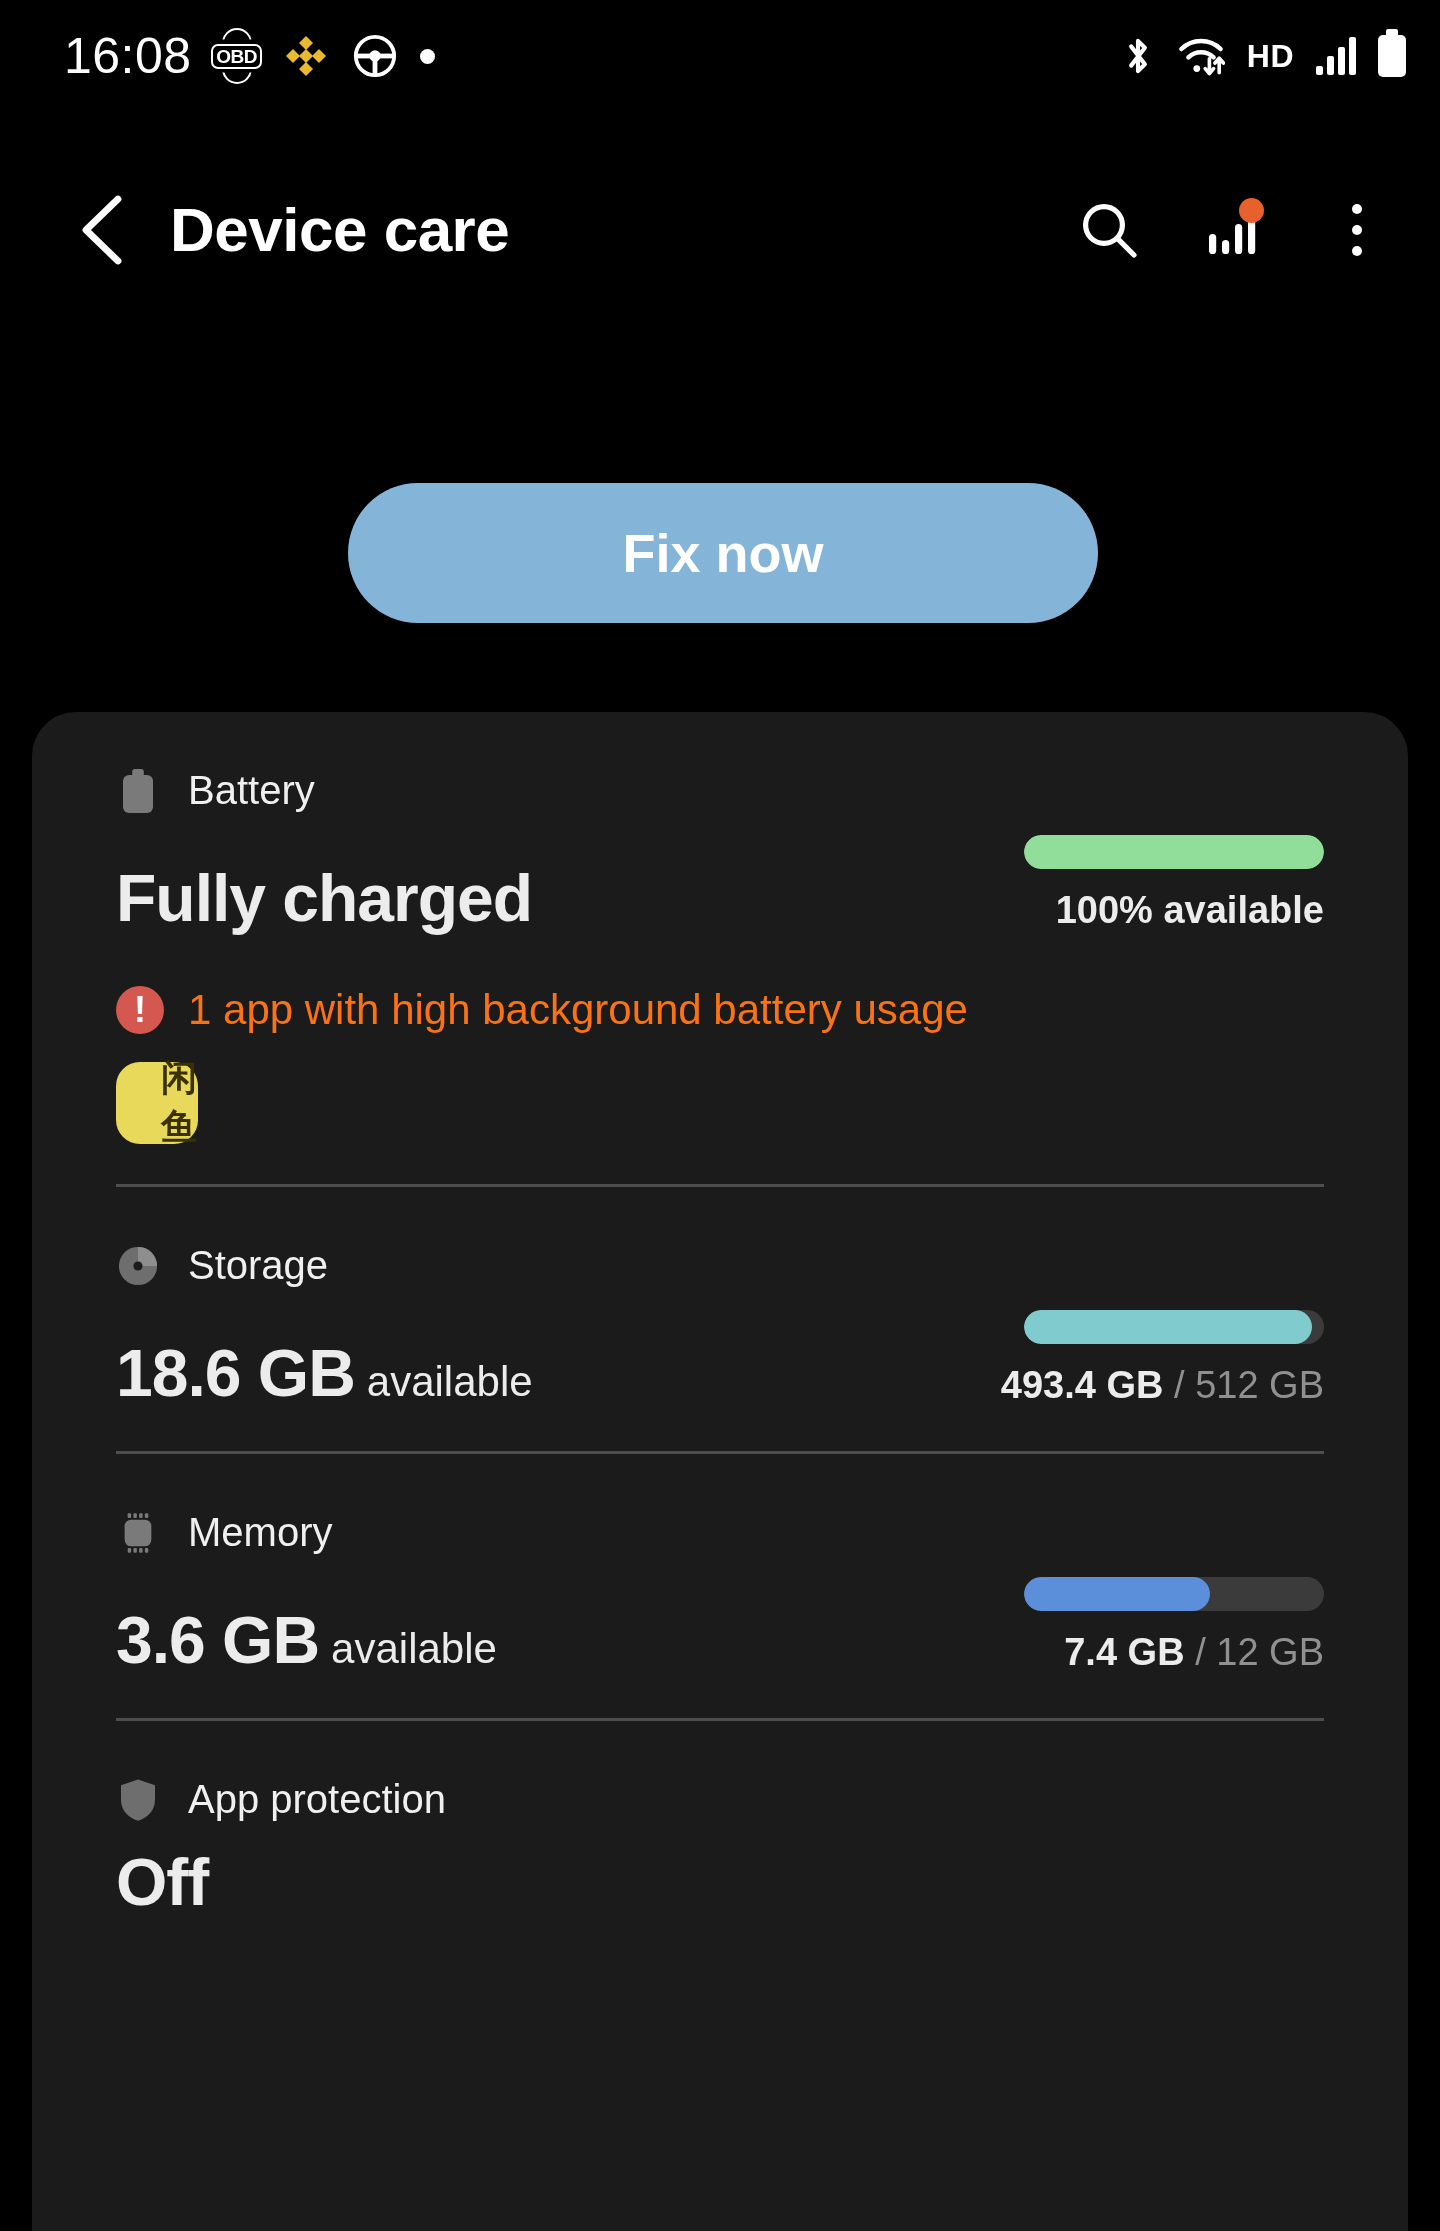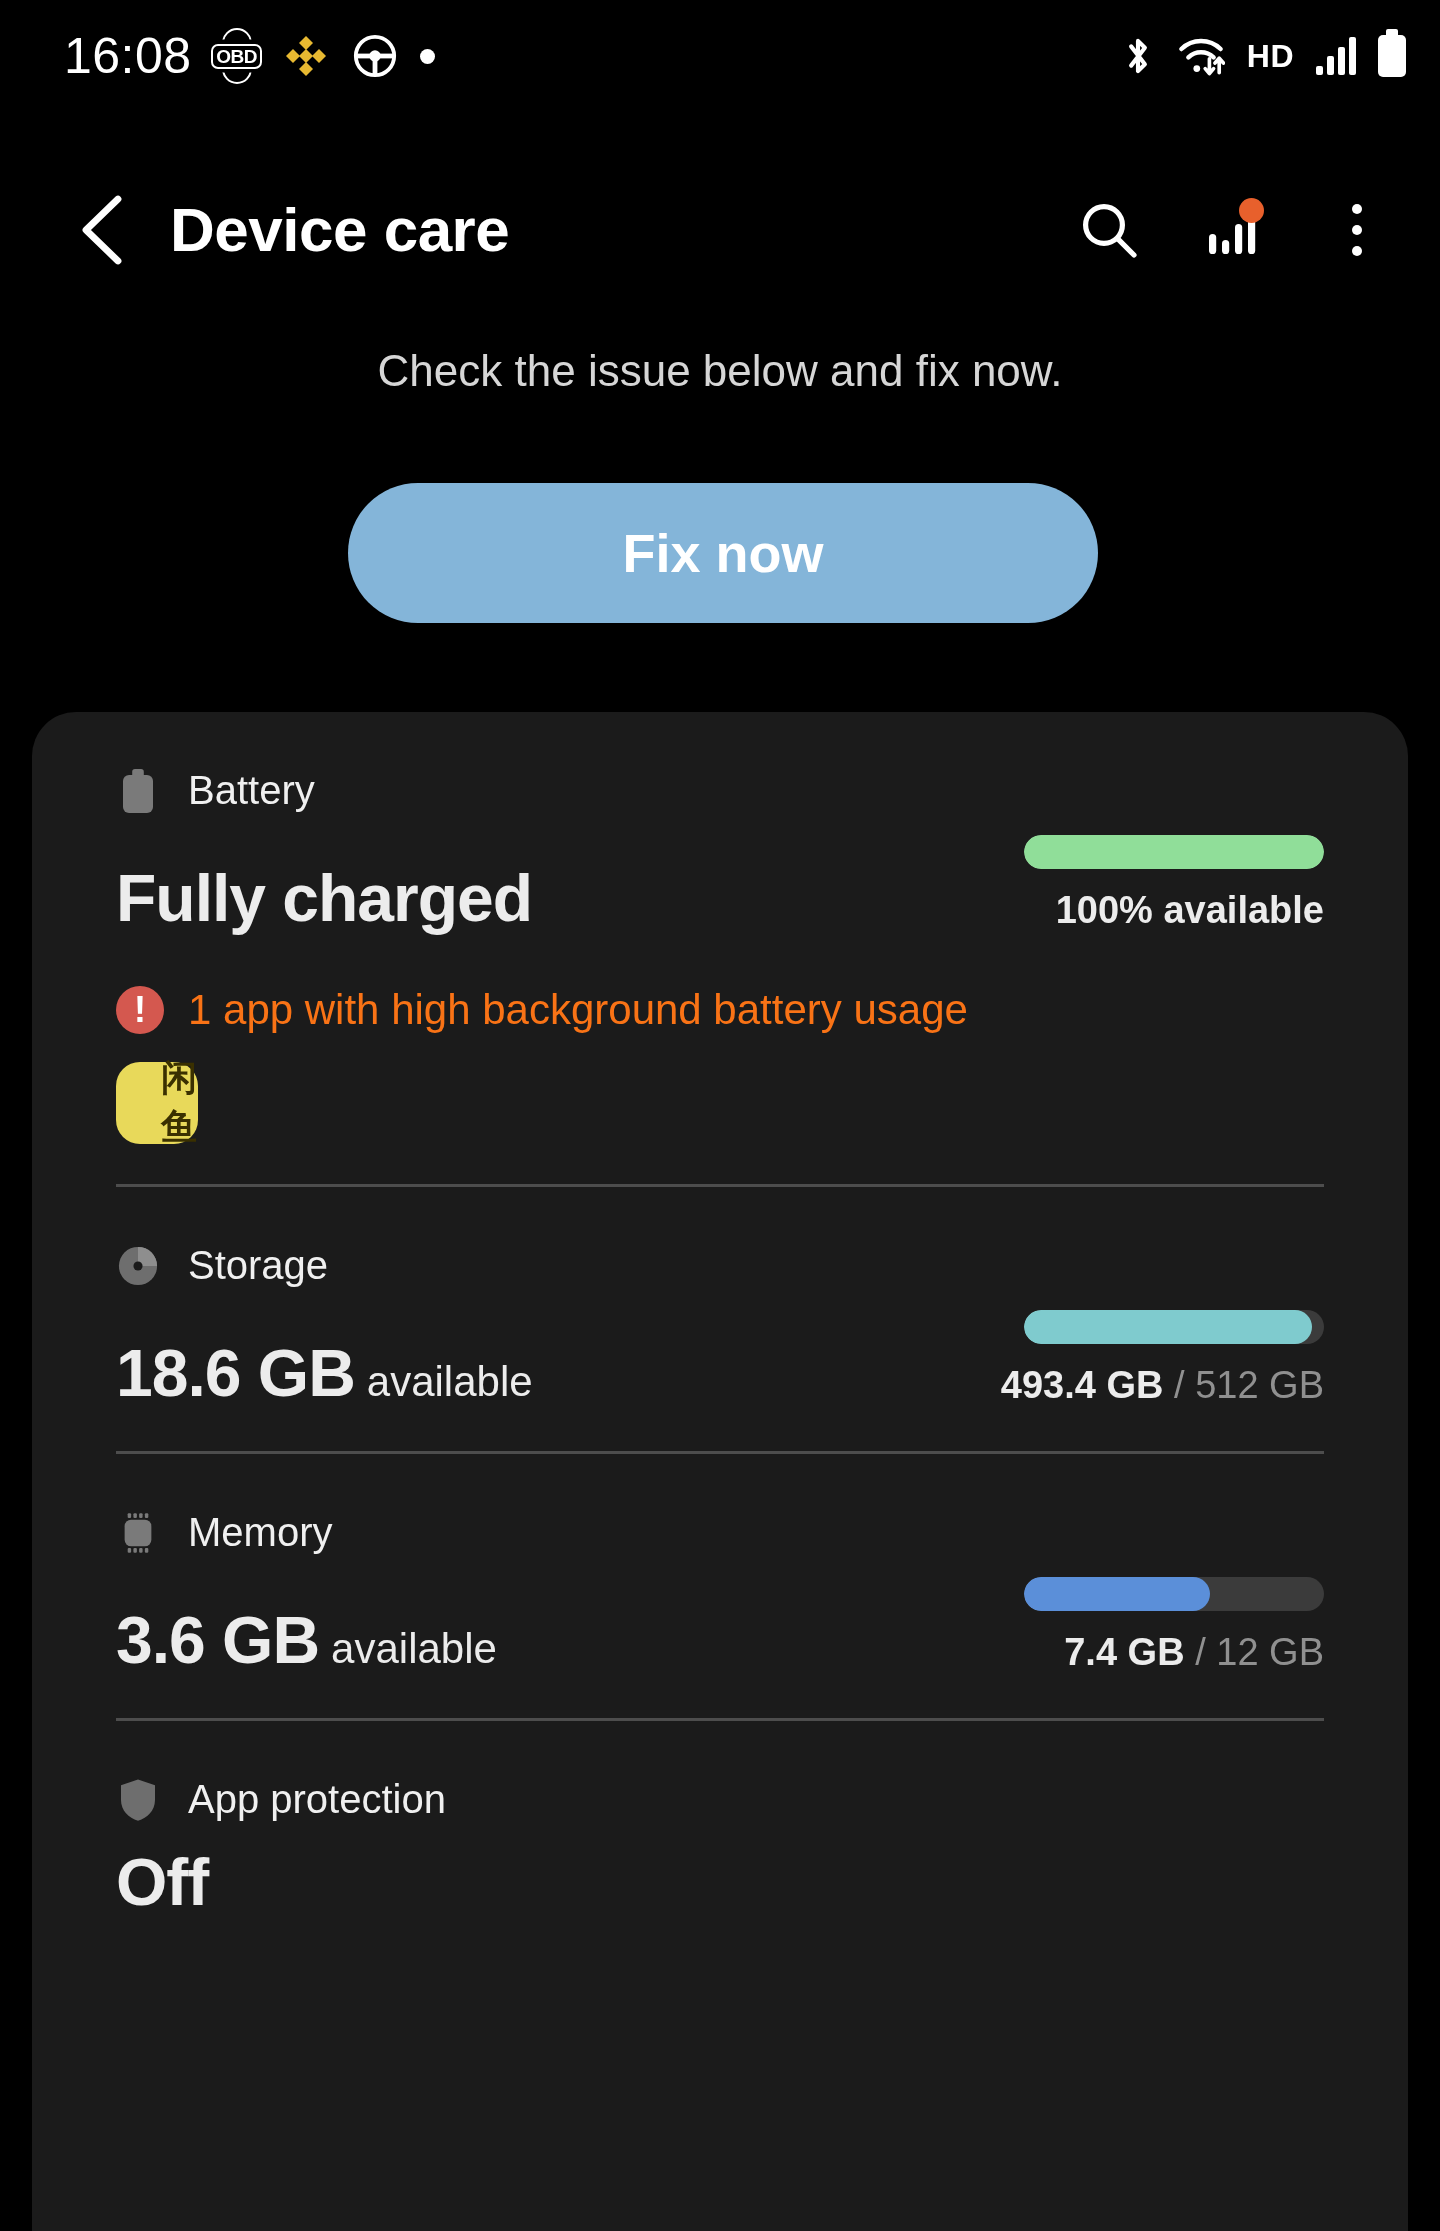--- a/index.html
+++ b/index.html
@@ -196,21 +196,20 @@
         <i></i>
           <i></i>
           <i></i>
           <i></i>
       </div>
 
       <div class="icon-batt"></div>
     </div>
   </div>
 
-  <div class="hint-text">Check the issue below and fix now.</div>
 
   <div class="appbar">
     <div class="back-btn">
       <svg width="54" height="74" viewBox="0 0 27 37">
         <path d="M21 3 L5 18.5 L21 34" fill="none" stroke="#fff" stroke-width="3.4" stroke-linecap="round" stroke-linejoin="round"></path>
       </svg>
     </div>
     <div class="page-title">Device care</div>
 
     <div class="appbar-actions">

